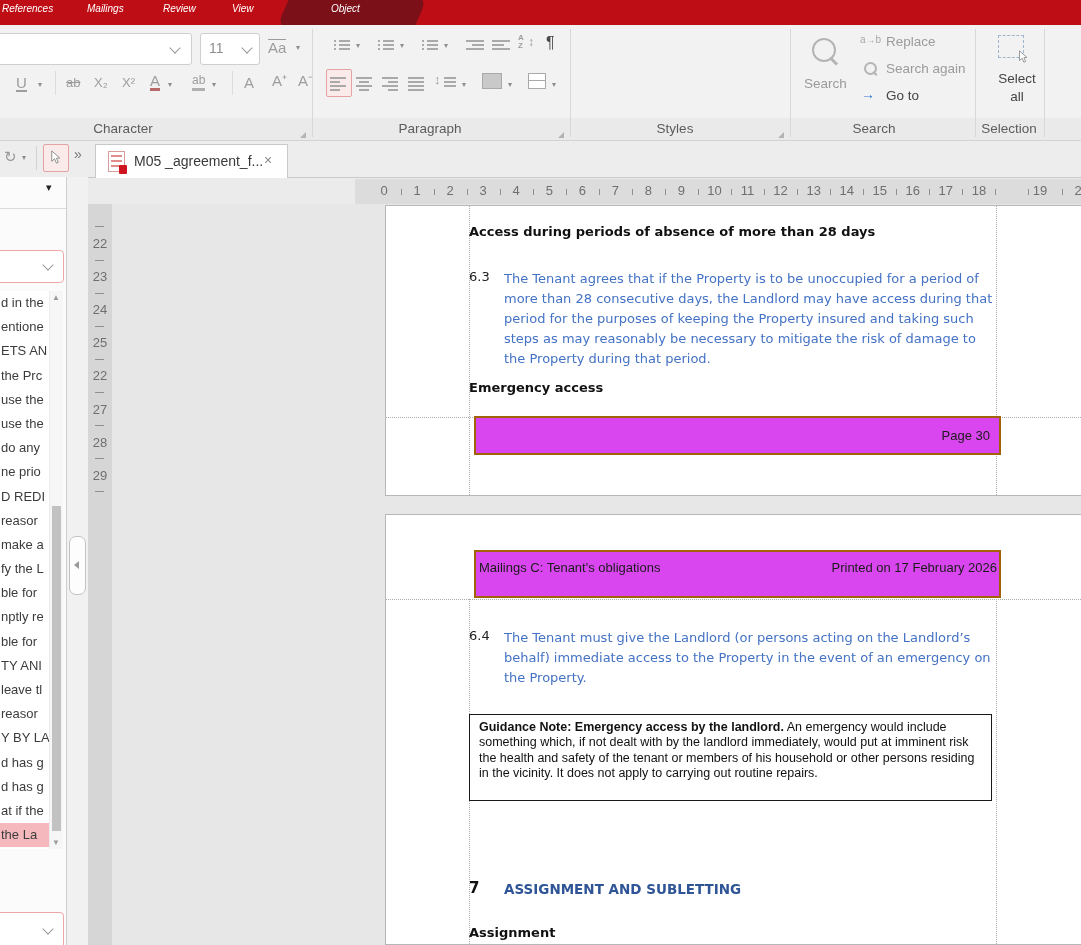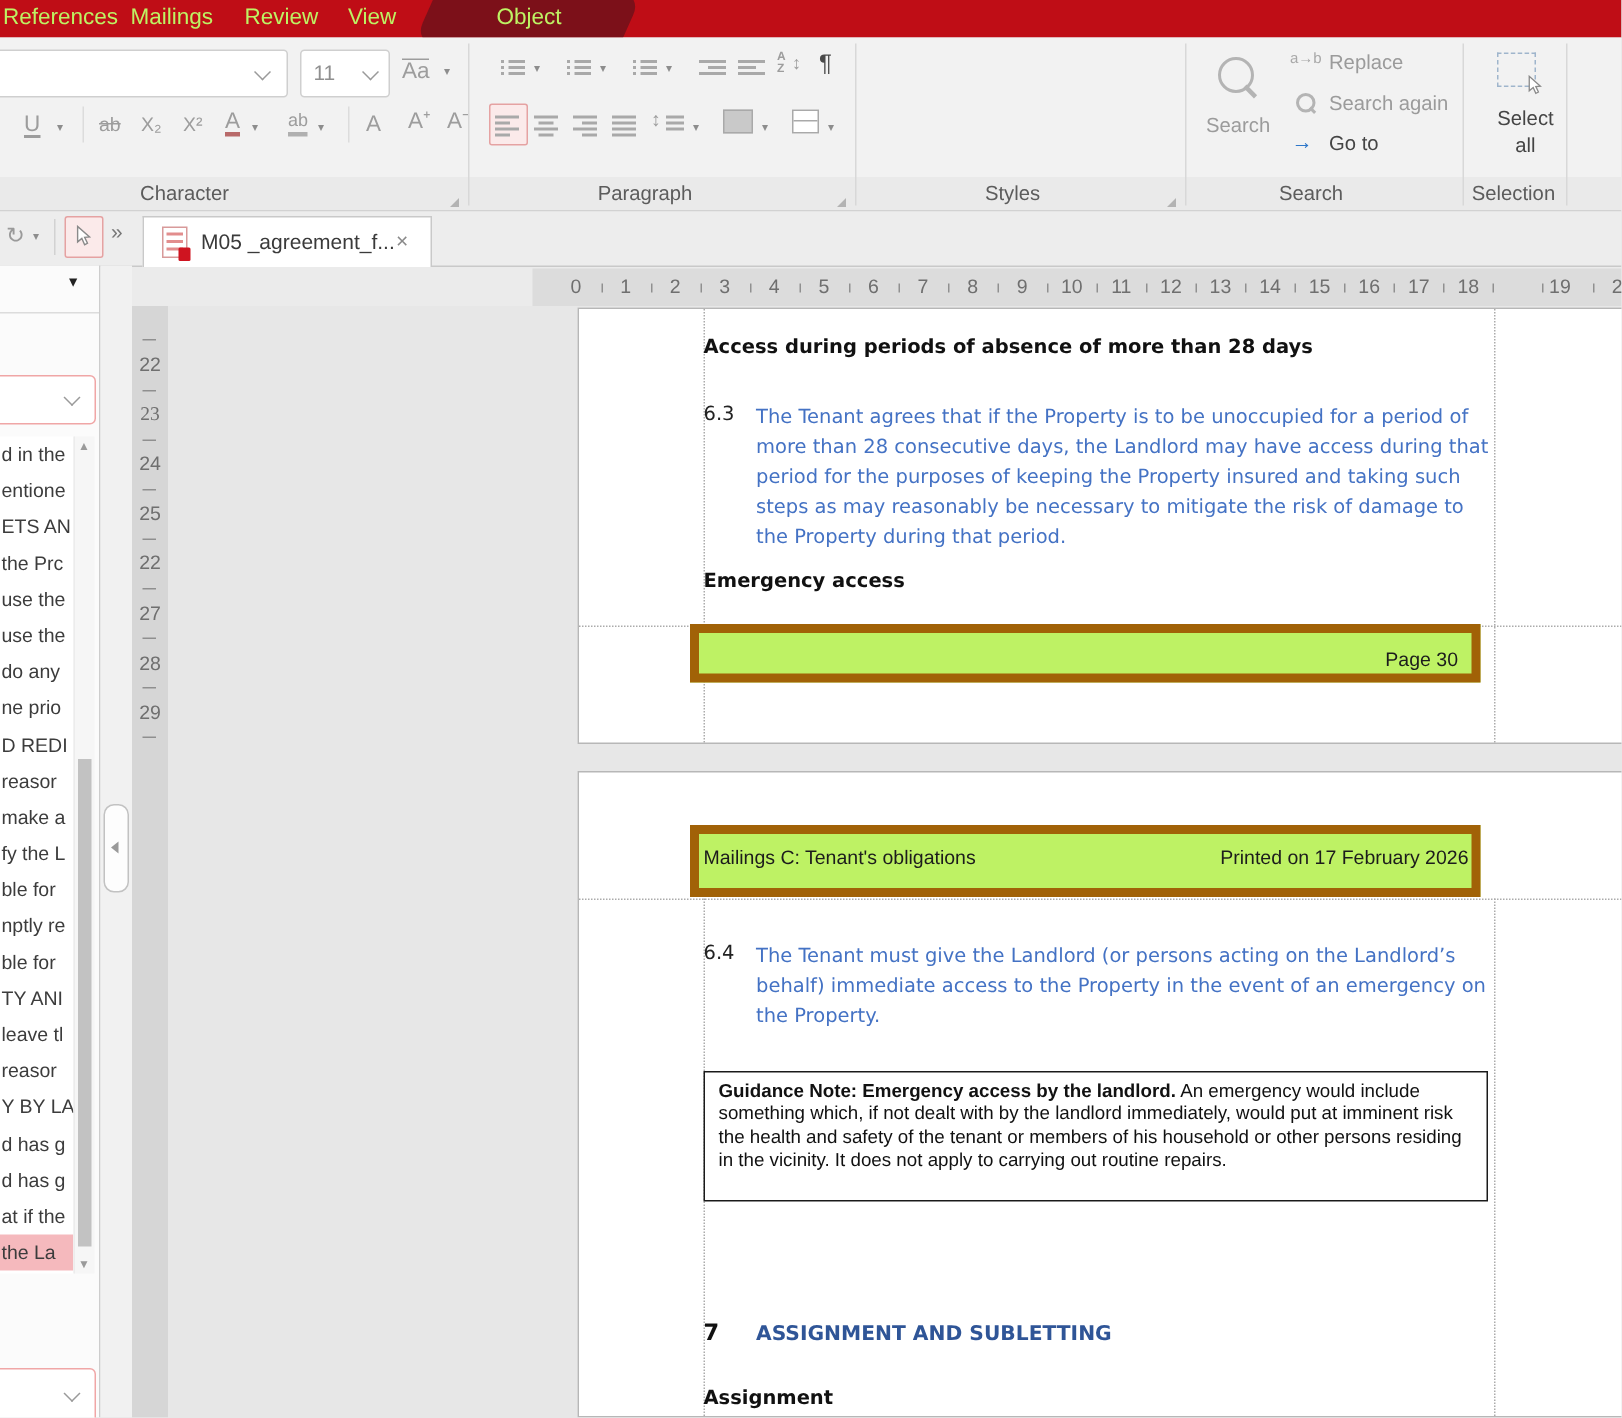--- a/index.html
+++ b/index.html
@@ -5,21 +5,21 @@
   html,body{margin:0;padding:0;}
   body{width:1081px;height:945px;overflow:hidden;background:#e7e7e7;
        font-family:"Liberation Sans",sans-serif;-webkit-font-smoothing:antialiased;}
   .abs{position:absolute;}
   #app{position:relative;width:1081px;height:945px;background:#e7e7e7;}
 
   
   #tabbar{left:0;top:0;width:1081px;height:25px;background:#bf0d16;overflow:hidden;}
   #tab-swoosh{left:283px;top:-4px;width:138px;height:33px;background:#7c1019;
       transform:skewX(-24deg);border-radius:0 14px 0 14px;}
-  .rtab{position:absolute;top:3px;color:#bef264;font-size:15px;cursor:default;}
+  .rtab{position:absolute;top:3px;color:#ffffff;font-size:10px;cursor:default;font-style:italic;}
 
   
   #ribbon{left:0;top:25px;width:1081px;height:115px;background:#f2f2f2;border-bottom:1px solid #d2d2d2;}
   #labelband{left:0;top:93px;width:1081px;height:22px;background:#eaeaea;}
   .gsep{position:absolute;top:4px;width:1px;height:108px;background:#d8d8d8;}
   .glabel{position:absolute;top:96px;font-size:13.5px;color:#5c5c5c;transform:translateX(-50%);}
   .launcher{position:absolute;top:107px;width:0;height:0;border-left:6px solid transparent;border-bottom:6px solid #b3b3b3;}
   .combo{position:absolute;background:#fff;border:1px solid #cfcfcf;border-radius:3px;}
   .chev{position:absolute;width:7px;height:7px;border-right:1.4px solid #9a9a9a;border-bottom:1.4px solid #9a9a9a;transform:rotate(45deg);}
   .dd{position:absolute;color:#8d8d8d;font-size:8px;}
@@ -69,21 +69,21 @@
   #canvas{left:112px;top:204px;width:969px;height:741px;background:#e7e7e7;}
   .page{position:absolute;left:273px;width:765px;background:#fff;border:1px solid #b7b7b7;box-sizing:border-box;}
   #page1{top:1px;height:291px;}
   #page2{top:310px;height:431px;}
   .vguide{position:absolute;top:0;bottom:0;width:0;border-left:1px dotted #ababab;}
   .hguide{position:absolute;left:0;right:0;height:0;border-top:1px dotted #ababab;}
   .docfont{font-family:"DejaVu Sans",sans-serif;}
   .dochead{position:absolute;font-weight:bold;font-size:13px;color:#111;}
   .clausenum{position:absolute;left:83px;font-size:13px;color:#222;}
   .clausetxt{position:absolute;left:118px;width:492px;font-size:13px;line-height:20px;color:#4472c4;}
-  .hfbox{position:absolute;left:74px;width:527px;border:6px solid #a16207;box-sizing:border-box;background:#bef264;}
+  .hfbox{position:absolute;left:88px;width:527px;border:2px solid #a16207;box-sizing:border-box;background:#d946ef;}
   #guidance{position:absolute;left:83px;top:199px;width:523px;height:87px;border:1.5px solid #1a1a1a;box-sizing:border-box;
             font-size:12.5px;line-height:15.4px;color:#111;padding:5px 9px;}
   #sec7num{position:absolute;left:83px;top:364px;font-size:15px;font-weight:bold;color:#111;}
   #sec7head{position:absolute;left:118px;top:366px;font-size:13.5px;font-weight:bold;color:#2f5597;}
 
   
   .gray-cmd{position:absolute;font-size:13.5px;color:#9b9b9b;}
   .dark-cmd{position:absolute;font-size:13.5px;color:#454545;}
 </style>
 </head>
@@ -333,21 +333,21 @@
         <span class="htick" style="left: 640.425px;"></span>
         <span class="hnum" style="left: 656.95px; margin-left: 28px;">19</span>
         <span class="htick" style="left: 673.475px;"></span>
         <span class="hnum" style="left: 690px; margin-top: 34px;">20</span>
         <span class="htick" style="left: 706.525px;"></span>
         <span class="hnum" style="left: 723.05px;">2</span>
       </div>
   </div>
   <div id="vruler" class="abs">
       <span class="vnum" style="top: 39px;">22</span>
-      <span class="vnum" style="top: 72.1px; font-family: Liberation Serif, serif;">23</span>
+      <span class="vnum" style="top: 72.1px;">23</span>
       <span class="vnum" style="top: 105.2px;">24</span>
       <span class="vnum" style="top: 138.3px;">25</span>
       <span class="vnum" style="top: 171.4px;">22</span>
       <span class="vnum" style="top: 204.5px;">27</span>
       <span class="vnum" style="top: 237.6px;">28</span>
       <span class="vnum" style="top: 270.7px;">29</span>
       <span class="vtick" style="top: 22.45px;"></span>
       <span class="vtick" style="top: 55.55px;"></span>
       <span class="vtick" style="top: 88.65px;"></span>
       <span class="vtick" style="top: 121.75px;"></span>

